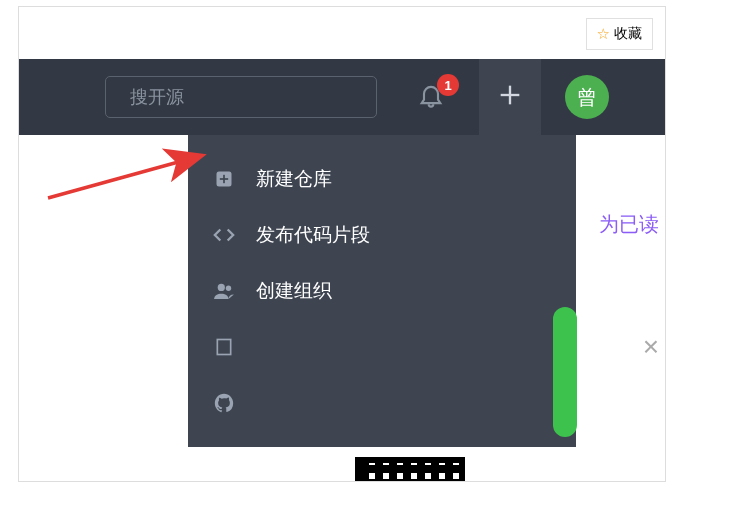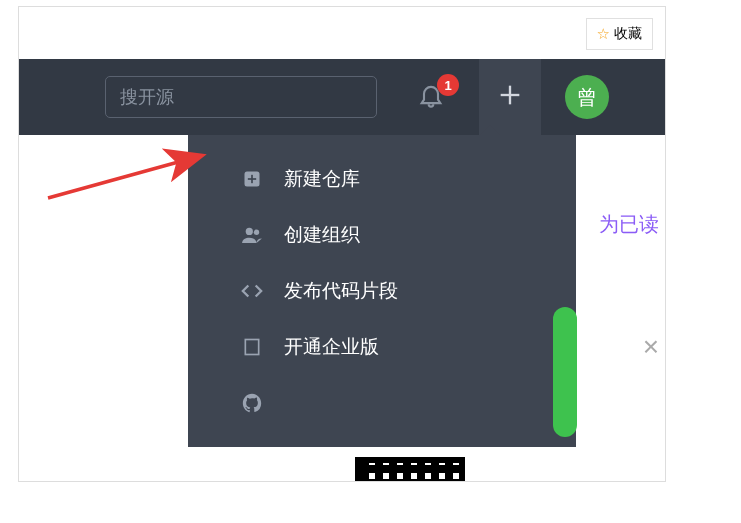--- a/index.html
+++ b/index.html
@@ -41,21 +41,21 @@
     align-items: center;
   }
   .search {
     margin-left: 86px;
     width: 272px; height: 42px;
     border: 1px solid #5a6270;
     border-radius: 5px;
     background: transparent;
     color: #fef9c3;
     font-size: 18px;
-    padding: 0 14px;
+    padding: 0 24px;
     outline: none;
   }
   .search::placeholder { color: #8a93a0; }
   .bell-wrap {
     position: relative;
     margin-left: 40px;
     width: 34px; height: 34px;
   }
   .bell { color: #8a93a0; }
   .badge {
@@ -105,21 +105,20 @@
     border-bottom: 10px solid #3e4551;
   }
   .menu-item {
     display: flex;
     align-items: center;
     height: 56px;
     padding: 0 24px;
     color: #fff;
     font-size: 19px;
     gap: 20px;
-    margin-left: 28px;
   }
   .menu-item .micon { color: #9aa3b1; width: 24px; display:flex; align-items:center; justify-content:center; }
   .mark-read {
     position: absolute;
     right: 6px; top: 204px;
     color: #8b5cf6;
     font-size: 20px;
   }
   .close-x {
     position: absolute;
@@ -193,54 +192,53 @@
         <svg width="20" height="20" viewBox="0 0 24 24" fill="currentColor">
             <rect x="3" y="3" width="18" height="18" rx="3"></rect>
             <rect x="11" y="7" width="2" height="10" fill="#3e4551"></rect>
             <rect x="7" y="11" width="10" height="2" fill="#3e4551"></rect>
           </svg>
       </span>
       <span>新建仓库</span>
     </div>
     <div class="menu-item">
       <span class="micon">
+        <svg width="22" height="22" viewBox="0 0 24 24" fill="none" stroke="currentColor" stroke-width="2.5">
+            <polyline points="16 18 22 12 16 6"></polyline>
+            <polyline points="8 6 2 12 8 18"></polyline>
+          </svg>
+      </span>
+      <span>发布代码片段</span>
+    </div>
+    <div class="menu-item">
+      <span class="micon">
         <svg width="22" height="18" viewBox="0 0 24 20" fill="currentColor">
             <circle cx="9" cy="6" r="4"></circle>
             <circle cx="17" cy="7" r="3"></circle>
             <path d="M1 19c0-4 4-6 8-6s8 2 8 6"></path>
             <path d="M17 19c0-3 2-5 6-5"></path>
           </svg>
       </span>
       <span>创建组织</span>
-    </div>
-    <div class="menu-item">
-      <span class="micon">
-        <svg width="22" height="22" viewBox="0 0 24 24" fill="none" stroke="currentColor" stroke-width="2.5">
-            <polyline points="16 18 22 12 16 6"></polyline>
-            <polyline points="8 6 2 12 8 18"></polyline>
-          </svg>
-      </span>
-      <span>发布代码片段</span>
     </div>
     <div class="menu-item">
       <span class="micon">
         <svg width="20" height="20" viewBox="0 0 24 24" fill="none" stroke="currentColor" stroke-width="2">
             <rect x="4" y="3" width="16" height="18"></rect>
             <line x1="8" y1="7" x2="8" y2="7"></line>
             <line x1="12" y1="7" x2="12" y2="7"></line>
             <line x1="16" y1="7" x2="16" y2="7"></line>
             <line x1="8" y1="11" x2="8" y2="11"></line>
             <line x1="12" y1="11" x2="12" y2="11"></line>
             <line x1="16" y1="11" x2="16" y2="11"></line>
             <line x1="8" y1="15" x2="8" y2="15"></line>
             <line x1="12" y1="15" x2="12" y2="15"></line>
             <line x1="16" y1="15" x2="16" y2="15"></line>
           </svg>
       </span>
-      <span>开通企业版</span>
     </div>
     <div class="menu-item">
       <span class="micon">
         <svg width="22" height="22" viewBox="0 0 24 24" fill="currentColor">
             <path d="M12 2C6.48 2 2 6.58 2 12.25c0 4.53 2.87 8.37 6.84 9.73.5.1.68-.22.68-.49v-1.72c-2.78.62-3.37-1.37-3.37-1.37-.45-1.18-1.11-1.5-1.11-1.5-.91-.64.07-.62.07-.62 1 .07 1.53 1.06 1.53 1.06.89 1.57 2.34 1.12 2.91.86.09-.66.35-1.12.63-1.38-2.22-.26-4.56-1.14-4.56-5.07 0-1.12.39-2.04 1.03-2.76-.1-.26-.45-1.3.1-2.71 0 0 .84-.28 2.75 1.05A9.3 9.3 0 0112 6.84c.85 0 1.71.12 2.5.34 1.91-1.33 2.75-1.05 2.75-1.05.55 1.41.2 2.45.1 2.71.64.72 1.03 1.64 1.03 2.76 0 3.94-2.34 4.81-4.57 5.06.36.32.68.94.68 1.9v2.82c0 .27.18.6.69.49A10.03 10.03 0 0022 12.25C22 6.58 17.52 2 12 2z"></path>
           </svg>
       </span>
     </div>
   </div>
 

